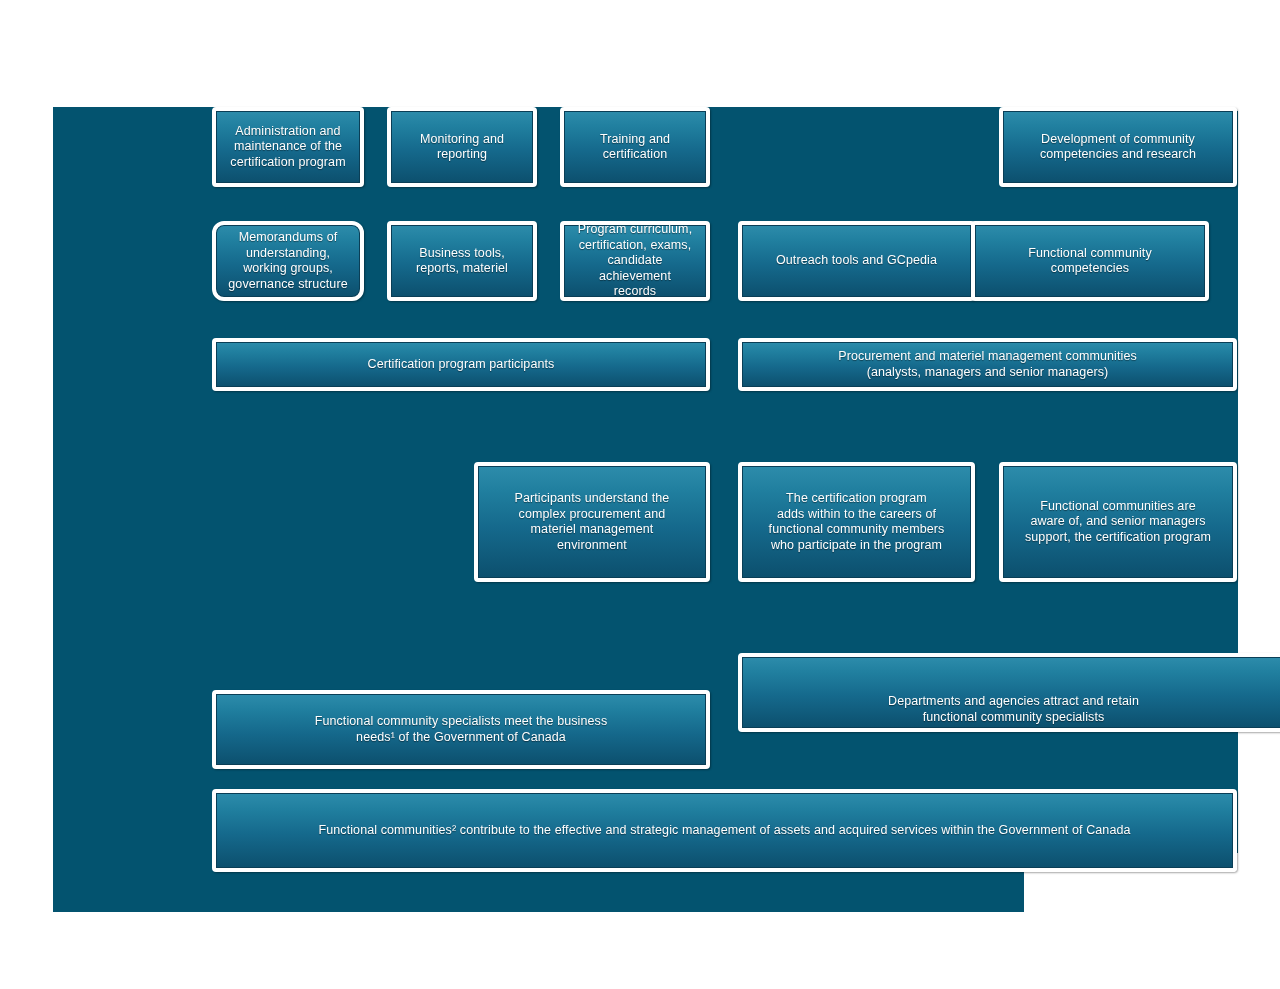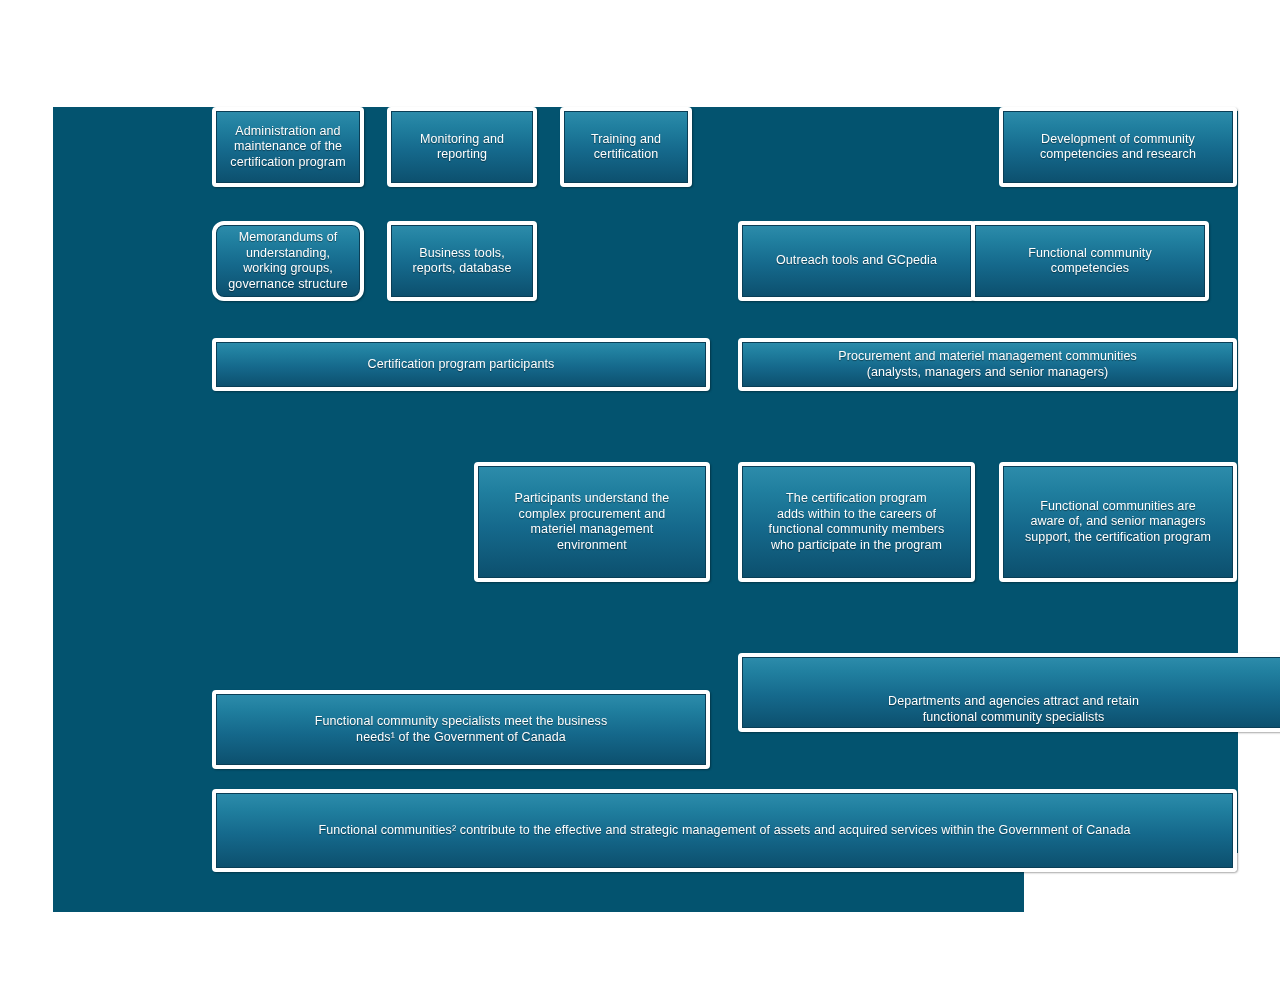--- a/index.html
+++ b/index.html
@@ -85,38 +85,44 @@
 
   <div class="node" style="left:212px; top:107px; width:152px; height:80px;">
     <span class="txt">Administration and
 maintenance of the
 certification program</span>
   </div>
   <div class="node" style="left:387px; top:107px; width:150px; height:80px;">
     <span class="txt">Monitoring and
 reporting</span>
   </div>
-  <div class="node" style="left:560px; top:107px; width:132px; height:80px;">
+  <div class="node" style="left:560px; top:107px; width:150px; height:80px;">
     <span class="txt">Training and
 certification</span>
   </div>
   <div class="node" style="left:999px; top:107px; width:238px; height:80px;">
     <span class="txt">Development of community
 competencies and research</span>
   </div>
 
   <div class="node" style="left:212px; top:221px; width:152px; height:80px;border-radius:12px;">
     <span class="txt">Memorandums of
 understanding,
 working groups,
 governance structure</span>
   </div>
   <div class="node" style="left:387px; top:221px; width:150px; height:80px;">
     <span class="txt">Business tools,
-reports, database</span>
+reports, materiel</span>
+  </div>
+  <div class="node" style="left:560px; top:221px; width:150px; height:80px;">
+    <span class="txt">Program curriculum,
+certification, exams,
+candidate achievement
+records</span>
   </div>
   <div class="node" style="left:738px; top:221px; width:237px; height:80px;">
     <span class="txt">Outreach tools and GCpedia</span>
   </div>
   <div class="node" style="left:971px; top:221px; width:238px; height:80px;">
     <span class="txt">Functional community
 competencies</span>
   </div>
 
   <div class="node wide" style="left:212px; top:338px; width:498px; height:53px;">

